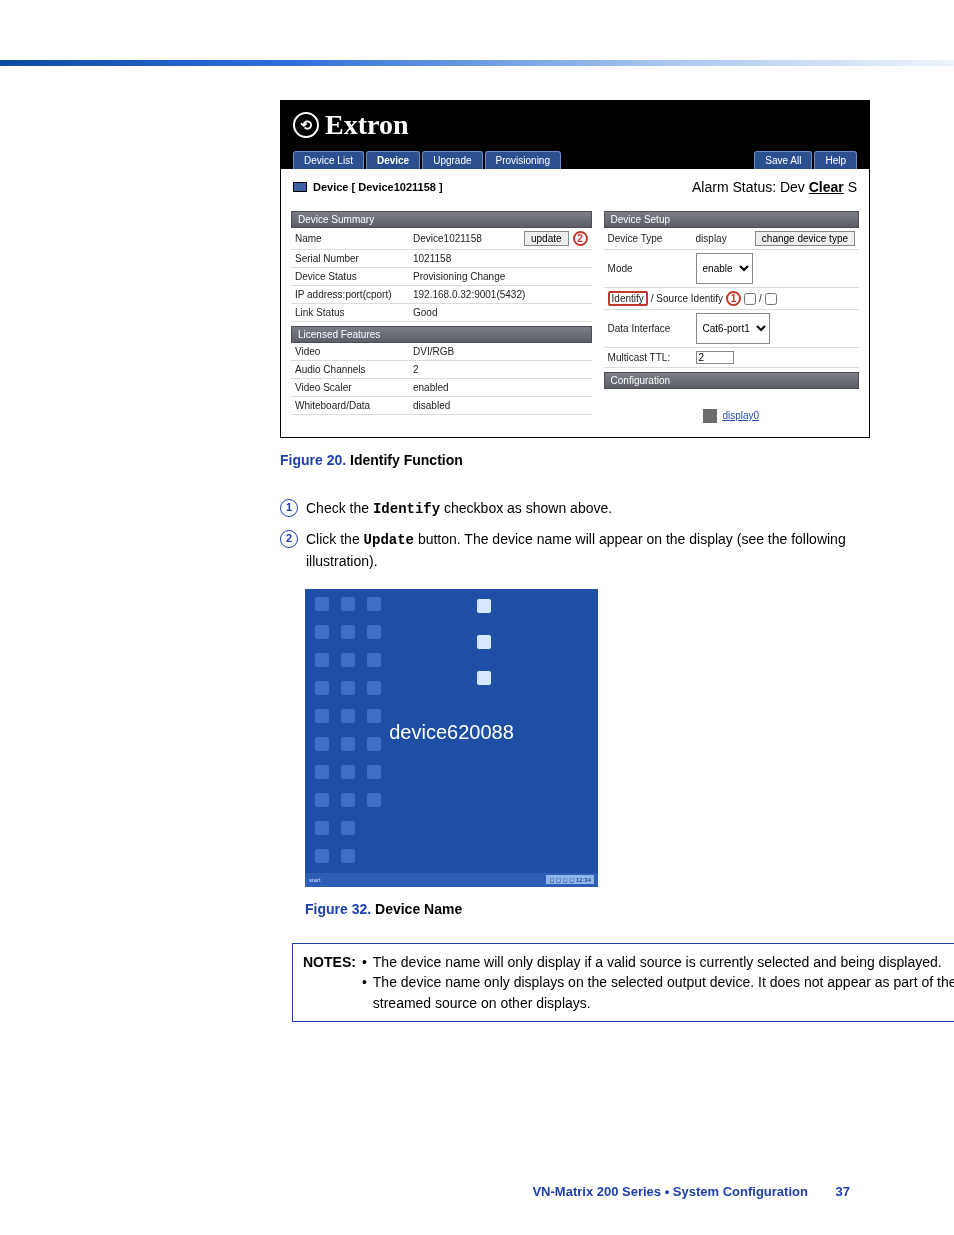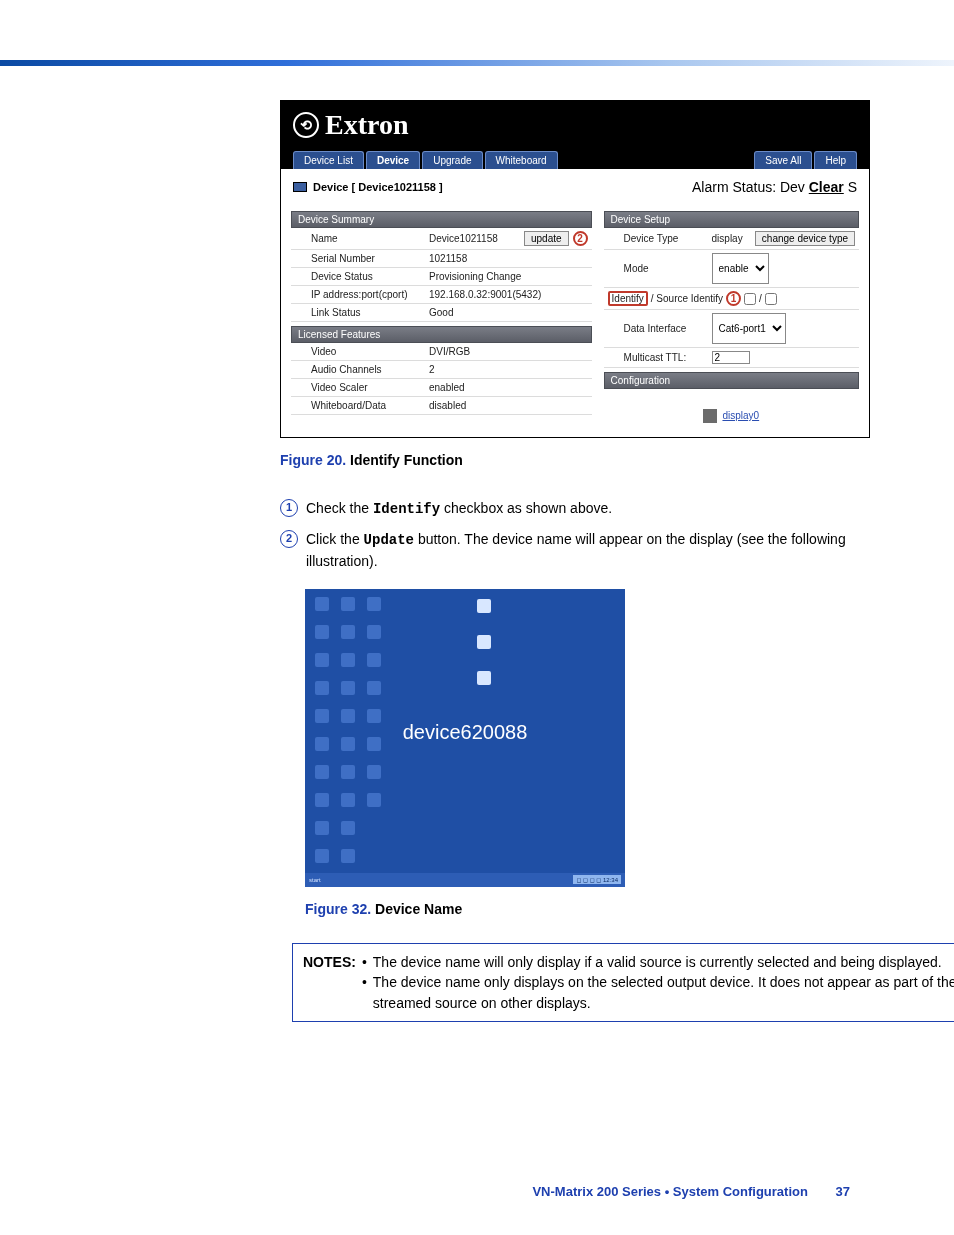--- a/index.html
+++ b/index.html
@@ -78,21 +78,21 @@
   .panel { flex: 1; }
   .panel-right { flex: 0.85; }
   .section-hdr {
     background: linear-gradient(#7a7d86, #5b5e67);
     color: #fff;
     font-size: 10px;
     padding: 2px 6px;
     border: 1px solid #4b4e55;
   }
   .kv { display: flex; border-bottom: 1px solid #dcdcdc; padding: 3px 4px; font-size: 10px; align-items: center; }
-  .kv .k { flex: 0 0 118px; color: #222; margin-left: 16px; }
+  .kv .k { flex: 0 0 118px; color: #222; }
   .kv .v { flex: 1; color: #222; }
   .kv .extra { display: flex; align-items: center; gap: 4px; }
   .ui-btn {
     font-size: 10px; padding: 1px 6px;
     background: #eee; border: 1px solid #888;
     cursor: pointer;
   }
   .ui-select {
     font-size: 10px; padding: 8px 2px;
     border: 1px solid #888;
@@ -128,21 +128,21 @@
     flex: 0 0 18px; height: 18px;
     border: 1.5px solid #1e40af; border-radius: 50%;
     color: #1e40af; font-size: 11px; font-weight: bold;
     display: inline-flex; align-items: center; justify-content: center;
     margin-top: 1px;
   }
   .step-text .code { font-family: "Courier New", monospace; font-weight: bold; }
   
   .desktop-shot {
     margin-left: 245px;
-    width: 320px; height: 298px;
+    width: 293px; height: 298px;
     background: #1f4fa5;
     position: relative;
     font-size: 7px; color: #c9daf4;
   }
   .desktop-icons {
     position: absolute; top: 6px; left: 6px;
     display: grid; grid-template-columns: repeat(3, 22px);
     grid-auto-rows: 26px;
     gap: 2px 4px;
   }
@@ -199,21 +199,21 @@
     <div class="extron-header">
       <div class="extron-logo">
         <span class="extron-logo-icon">⟲</span>
         <span>Extron</span>
       </div>
       <div class="nav-row">
         <div class="tabs">
           <div class="tab">Device List</div>
           <div class="tab active">Device</div>
           <div class="tab">Upgrade</div>
-          <div class="tab">Whiteboard</div>
+          <div class="tab">Provisioning</div>
         </div>
         <div class="right-tabs">
           <div class="tab">Save All</div>
           <div class="tab">Help</div>
         </div>
       </div>
     </div>
 
     <div class="extron-content">
       <div class="status-bar">

